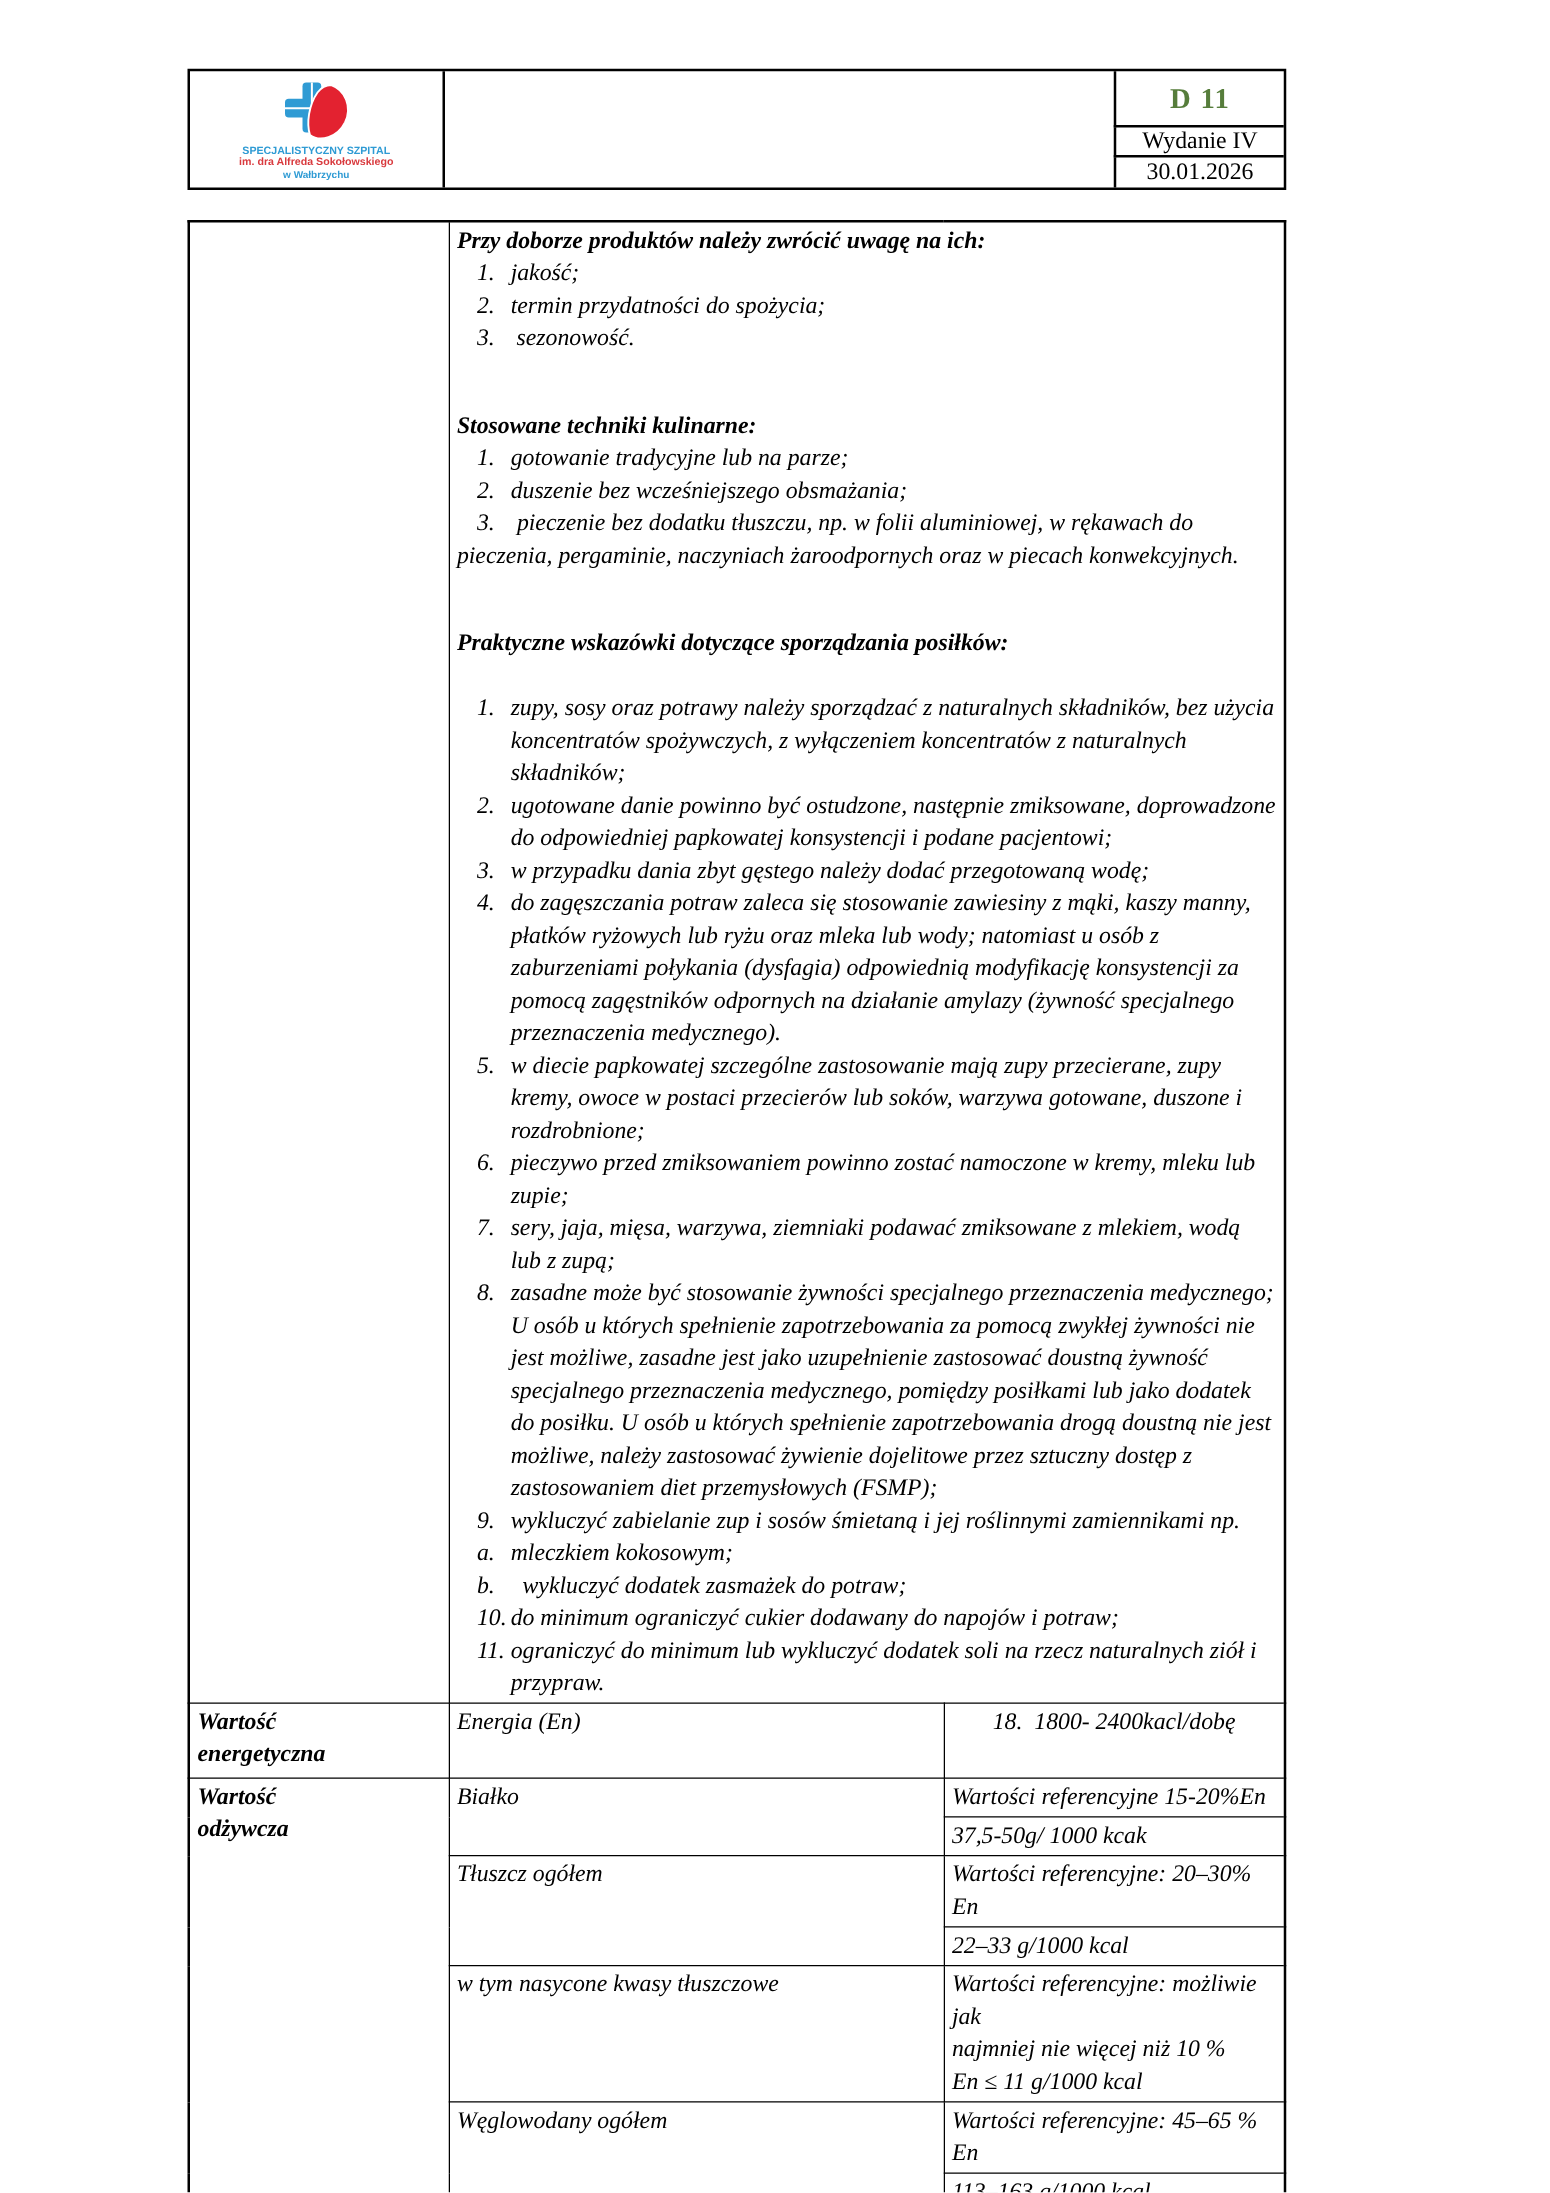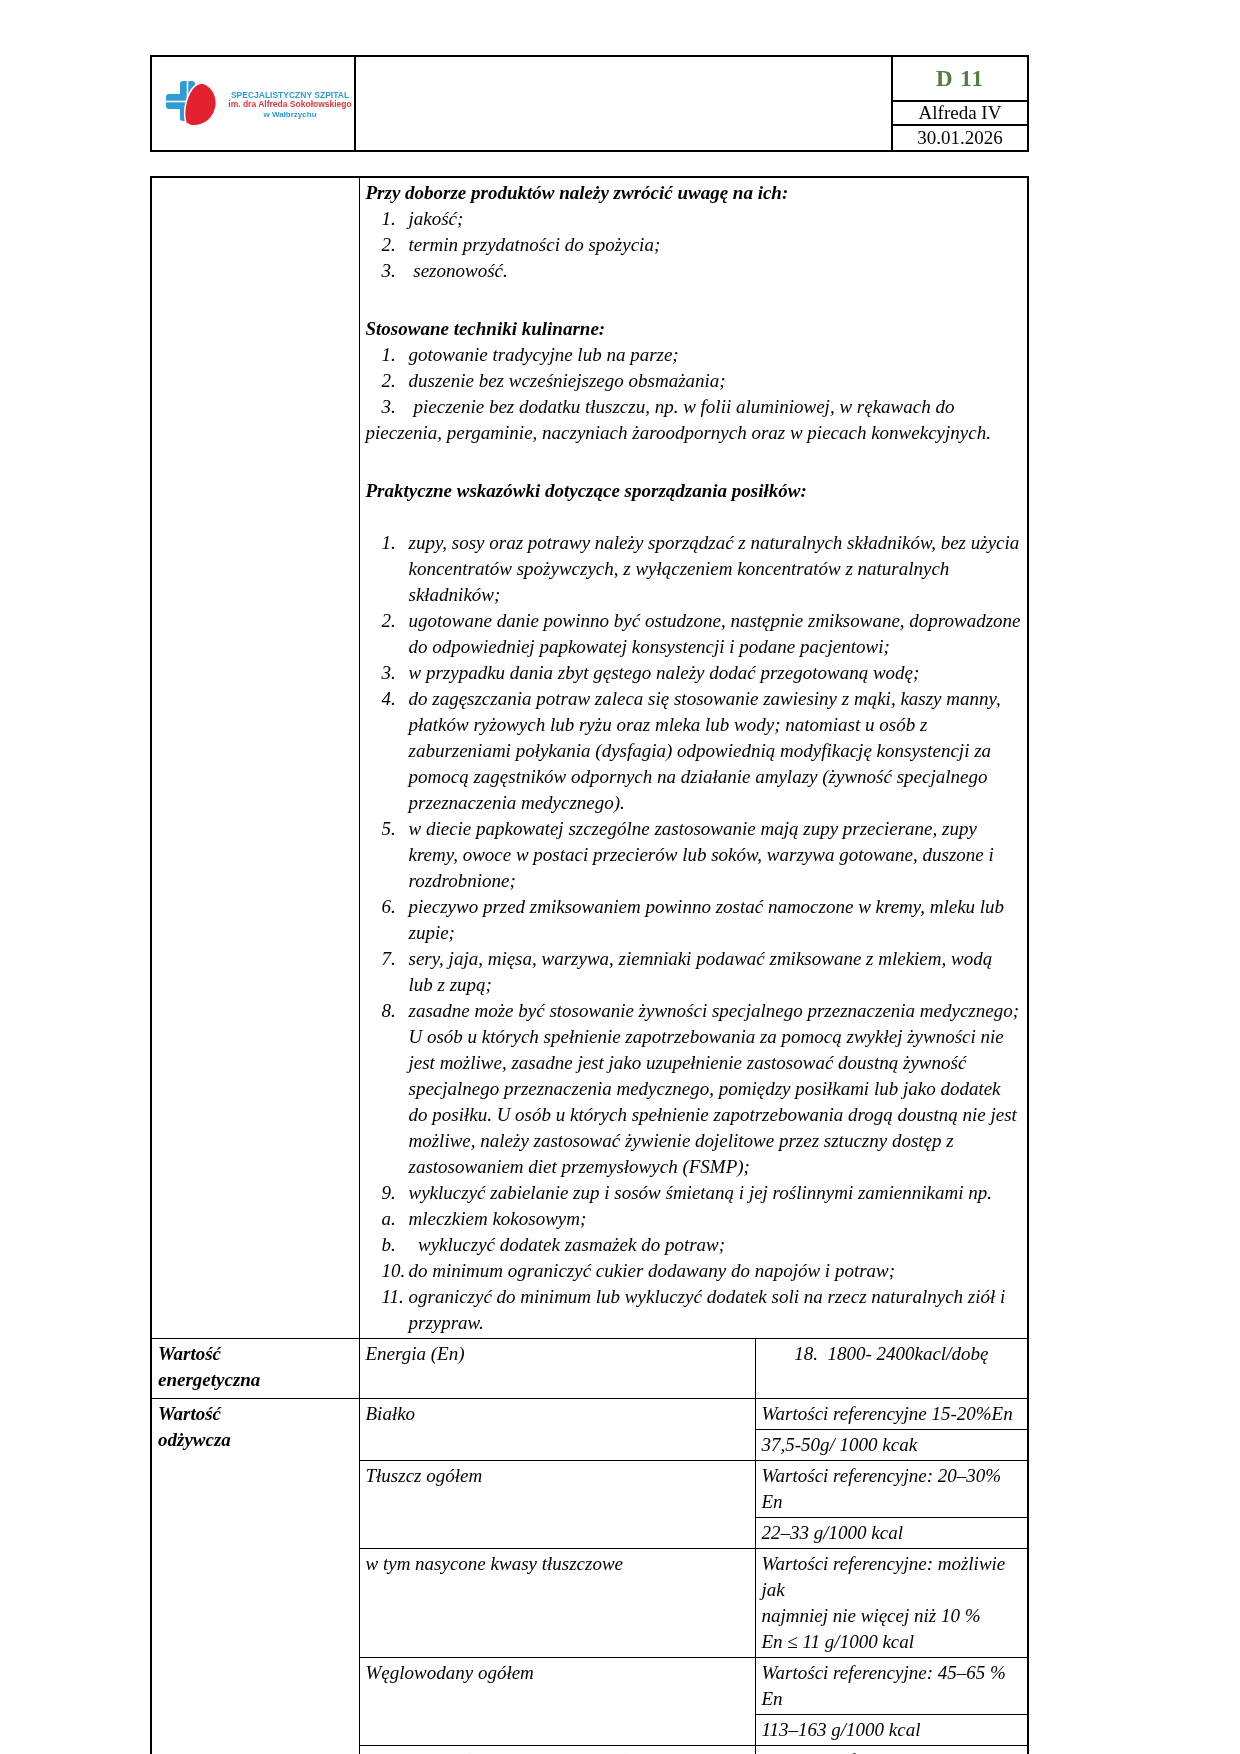--- a/index.html
+++ b/index.html
@@ -11,21 +11,21 @@
   }
 
   
   .header-grid {
     display:grid;
     grid-template-columns:204px 1fr 136px;
     grid-template-rows:45px 24px 24px;
     border:2px solid #000;
   }
   .hcell { box-sizing:border-box; display:flex; align-items:center; justify-content:center; }
-  .logo-cell { grid-column:1; grid-row:1/4; border-right:2px solid #000; flex-direction:row; padding-top:2px; }
+  .logo-cell { grid-column:1; grid-row:1/4; border-right:2px solid #000; flex-direction:column; padding-top:2px; }
   .title-top { grid-column:2; grid-row:1; border-bottom:2px solid #000; font-weight:bold; font-size:20px; letter-spacing:1px; }
   .title-bottom { grid-column:2; grid-row:2/4; font-weight:bold; font-size:20px; letter-spacing:1px; }
   .code-cell { grid-column:3; grid-row:1; border-left:2px solid #000; border-bottom:2px solid #000; font-weight:bold; font-size:23px; letter-spacing:1px; }
   .edition-cell { grid-column:3; grid-row:2; border-left:2px solid #000; border-bottom:2px solid #000; font-size:19px; }
   .date-cell { grid-column:3; grid-row:3; border-left:2px solid #000; font-size:19px; }
 
   .logo-text { text-align:center; font-family:"Liberation Sans", sans-serif; font-weight:bold; line-height:1.15; margin-top:1px; }
   .logo-l1 { font-size:8.5px; }
   .logo-l2 { font-size:8.5px; }
   .logo-l3 { font-size:8px; }
@@ -43,21 +43,21 @@
   }
   td.c-left { padding:0; }
   td.c-content { padding:44px 18px 16px 12px; }
   td.lbl { font-weight:bold; padding-left:8px; white-space:pre-line; }
   td.nm  { padding-left:8px; }
   td.val { padding-left:8px; white-space:pre-line; }
   td.center { text-align:center; }
   tr.energy-row td { height:60px; }
 
   
-  .section + .section { margin-top:32px; }
+  .section + .section { margin-top:44px; }
   .section-heading { font-weight:bold; font-size:19px; line-height:26px; }
   .section-list.gap-top { margin-top:26px; }
   .li { display:flex; }
   .li .num { flex:0 0 27px; margin-left:16px; }
   .li .txt { flex:1; }
   .li.flush { display:block; }
   .li.flush .num { display:inline; margin-left:16px; margin-right:13px; }
   .li.flush .txt { display:inline; }
 </style>
 </head>
@@ -74,21 +74,21 @@
         <line x1="12" y1="21.5" x2="42" y2="21.5" stroke="#ffffff" stroke-width="1.6"></line>
         <path id="logo-petal" d="M49 3 C60 7 66 20 60 33 C54 45 40 49 32 43 C29 34 31 19 38 9 C41 5 45 3 49 3 Z" fill="#e32230" stroke="#ffffff" stroke-width="1.5"></path>
       </svg>
       <div class="logo-text">
         <div class="logo-l1" style="color: rgb(47, 155, 212);">SPECJALISTYCZNY SZPITAL</div>
         <div class="logo-l2" style="color: rgb(217, 58, 62);">im. dra Alfreda Sokołowskiego</div>
         <div class="logo-l3" style="color: rgb(47, 155, 212);">w Wałbrzychu</div>
       </div>
     </div>
     <div class="hcell code-cell" style="color: rgb(86, 125, 59);">D 11</div>
-    <div class="hcell edition-cell">Alfreda IV</div>
+    <div class="hcell edition-cell">Wydanie IV</div>
     <div class="hcell date-cell">30.01.2026</div>
   </div>
 
   <table class="doc-table">
     <colgroup>
         <col style="width:208px">
         <col style="width:396px">
         <col>
       </colgroup>
     <tbody id="doc-body">

